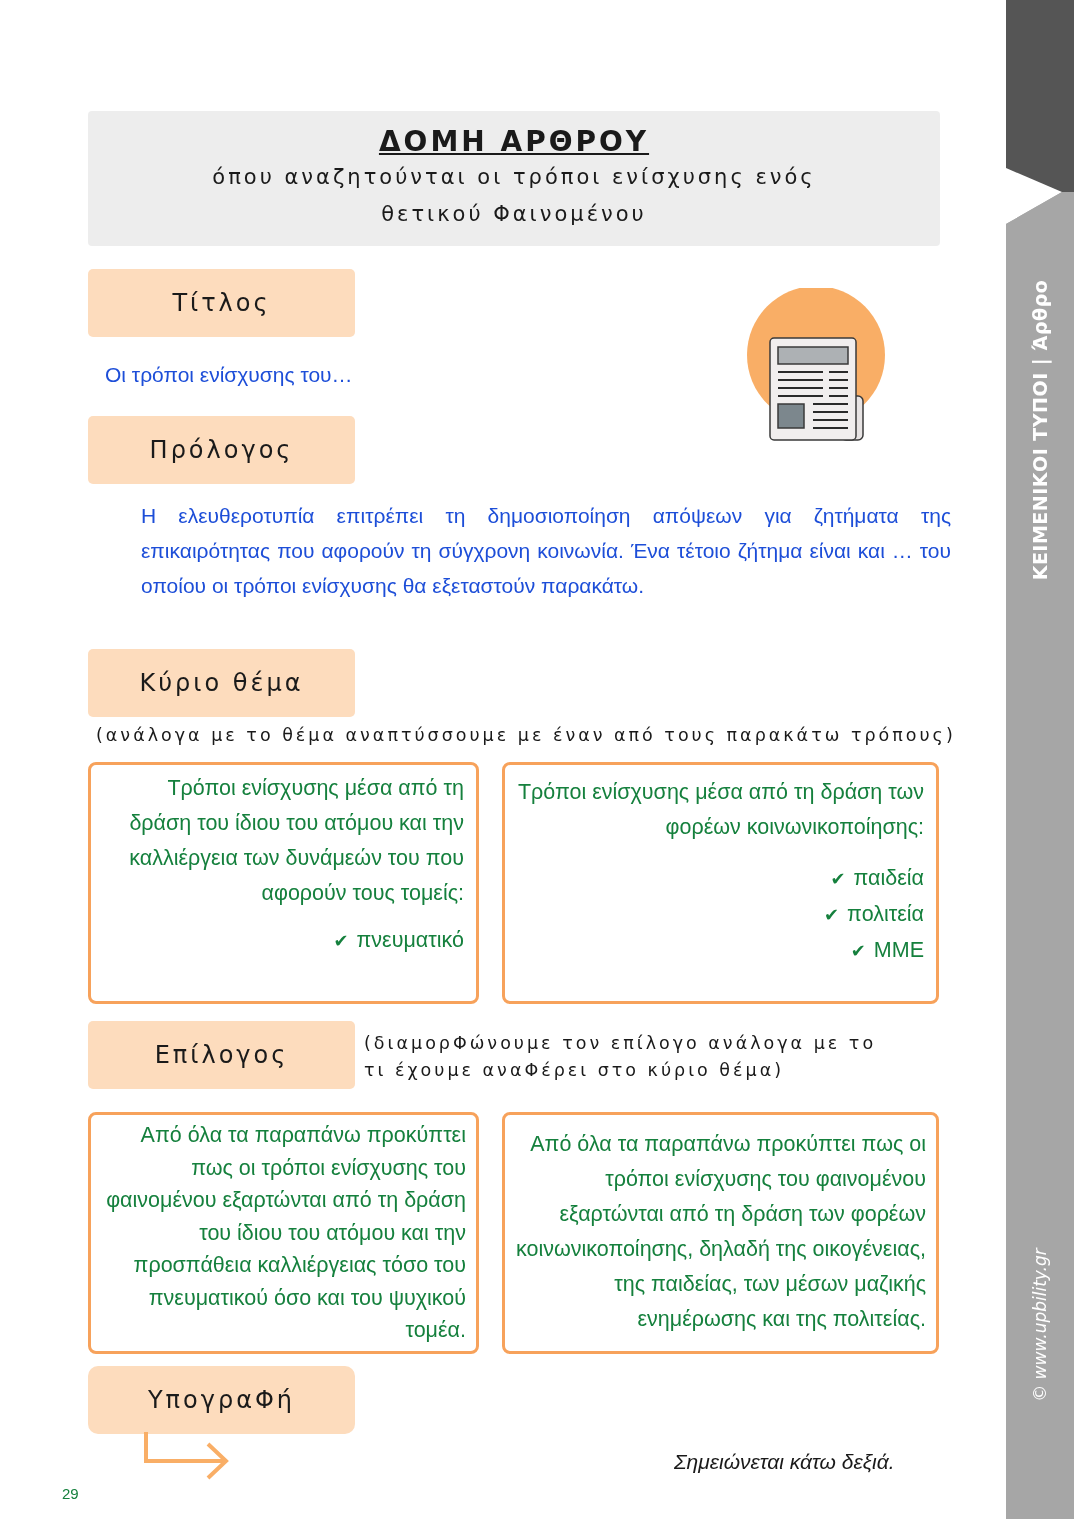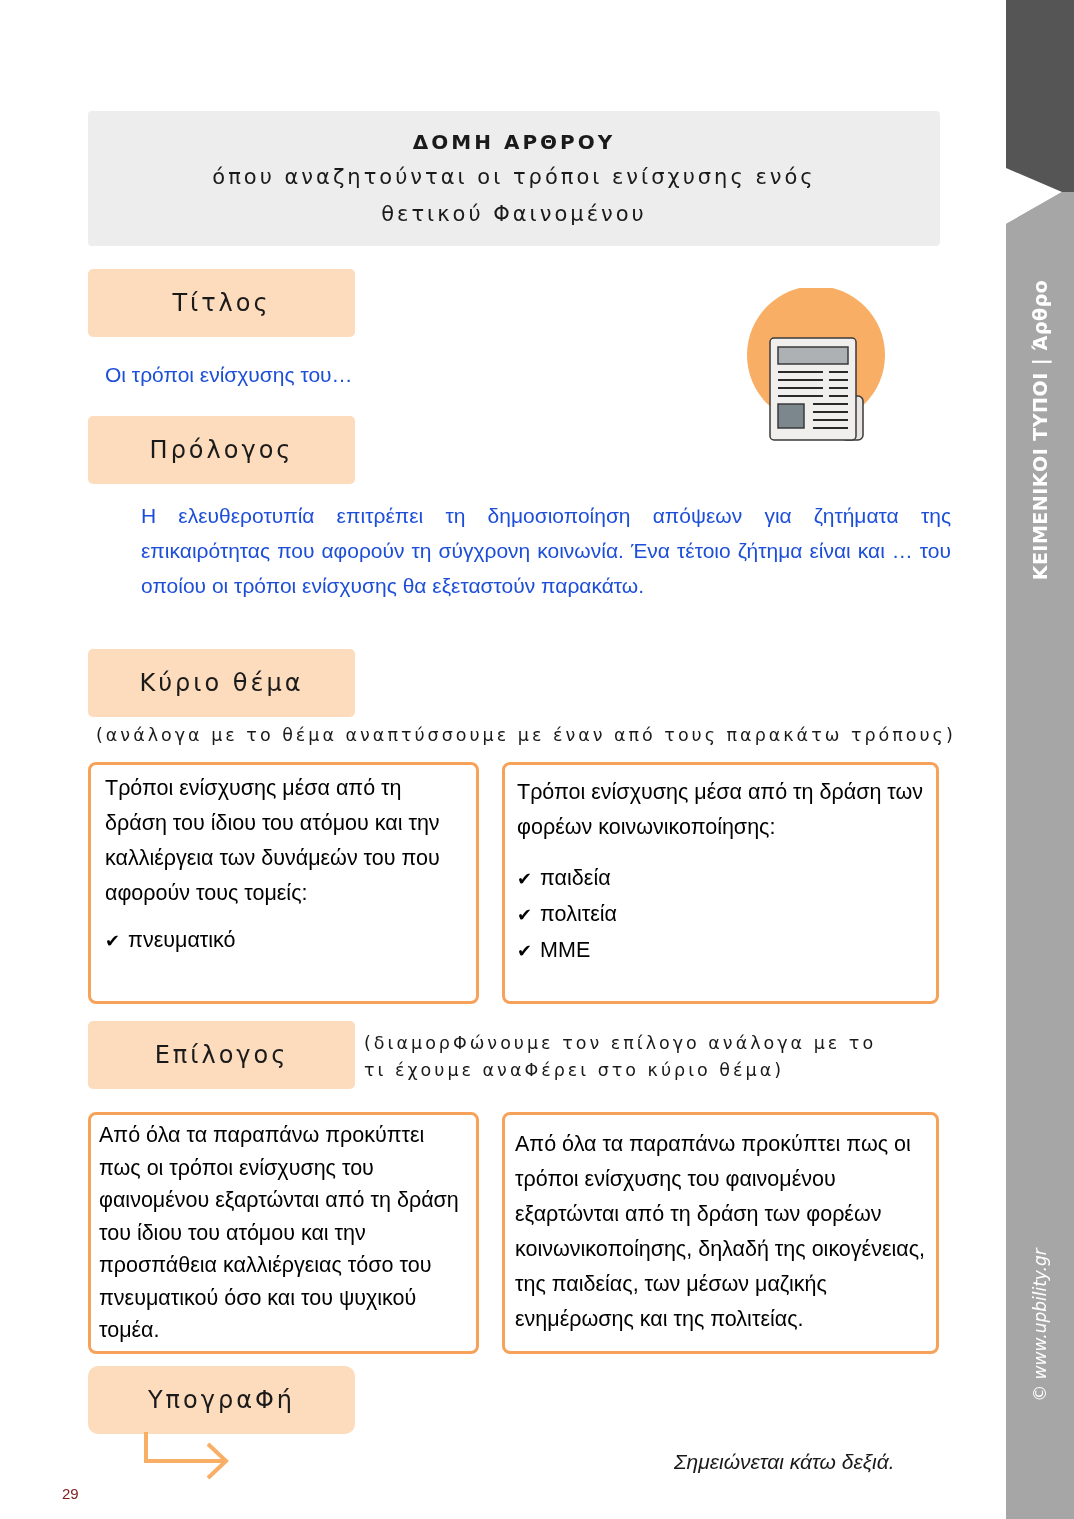--- a/index.html
+++ b/index.html
@@ -13,41 +13,41 @@
     .side-light { position: absolute; left: 1006px; top: 192px; width: 68px; height: 1327px; background: #a6a6a6; }
     .side-cover { position: absolute; left: 1006px; top: 150px; width: 68px; height: 60px; }
     .side-label { position: absolute; left: 1040px; top: 430px; transform: translate(-50%, -50%) rotate(-90deg);
       white-space: nowrap; color: #ffffff; font-weight: bold; font-size: 19px; letter-spacing: 0.5px; font-family: "DejaVu Sans", sans-serif; }
     .side-copy { position: absolute; left: 1040px; top: 1325px; transform: translate(-50%, -50%) rotate(-90deg);
       white-space: nowrap; color: #ffffff; font-style: italic; font-size: 17px; font-family: "DejaVu Sans", sans-serif; }
 
     
     .header { position: absolute; left: 88px; top: 111px; width: 852px; height: 135px; background: #ededed; border-radius: 4px;
       text-align: center; padding-top: 14px; }
-    .header .t1 { font-size: 20px; font-weight: bold; line-height: 34px; }
+    .header .t1 { font-size: 28px; font-weight: bold; line-height: 34px; text-decoration: underline; }
     .header .t2 { font-size: 21px; line-height: 37px; }
 
     .tag { position: absolute; left: 88px; width: 267px; height: 68px; background: #fddcbd; border-radius: 5px;
       display: flex; align-items: center; justify-content: center; font-size: 24px; color: #1a1a1a; }
 
     .para { position: absolute; font-size: 21px; line-height: 35px; color: #1d4ed8; }
 
     .icon-wrap { position: absolute; left: 747px; top: 288px; width: 140px; height: 160px; }
 
     .note { position: absolute; font-size: 18px; line-height: 27px; color: #1a1a1a; }
 
     .box { position: absolute; border: 3px solid #f7a25b; border-radius: 8px; background: #ffffff;
-      font-size: 21.5px; line-height: 35px; color: #000000; }
+      font-size: 21.5px; line-height: 35px; color: #15803d; text-align: right; }
     .box p { margin: 0; }
     .box ul { list-style: none; margin-top: 14px; }
     .box li::before { content: "\2714"; margin-right: 8px; font-size: 18px; }
 
     .arrow { position: absolute; left: 140px; top: 1432px; }
     .sign-note { position: absolute; left: 674px; top: 1450px; font-size: 21px; font-style: italic; color: #1a1a1a; }
-    .page-num { position: absolute; left: 62px; top: 1485px; font-size: 15px; color: #7f1d1d; text-align: right; }
+    .page-num { position: absolute; left: 62px; top: 1485px; font-size: 15px; color: #15803d; text-align: right; }
   </style>
 </head>
 <body>
 
 <div class="side-dark"></div>
 <div class="side-light"></div>
 <svg class="side-cover" width="68" height="60" viewBox="0 0 68 60" style="position:absolute;left:1006px;top:168px;">
   <polygon points="0,0 0,56 56,24" fill="#ffffff"></polygon>
   <polygon points="0,56 56,24 68,24 68,60 0,60" fill="#a6a6a6"></polygon>
 </svg>

